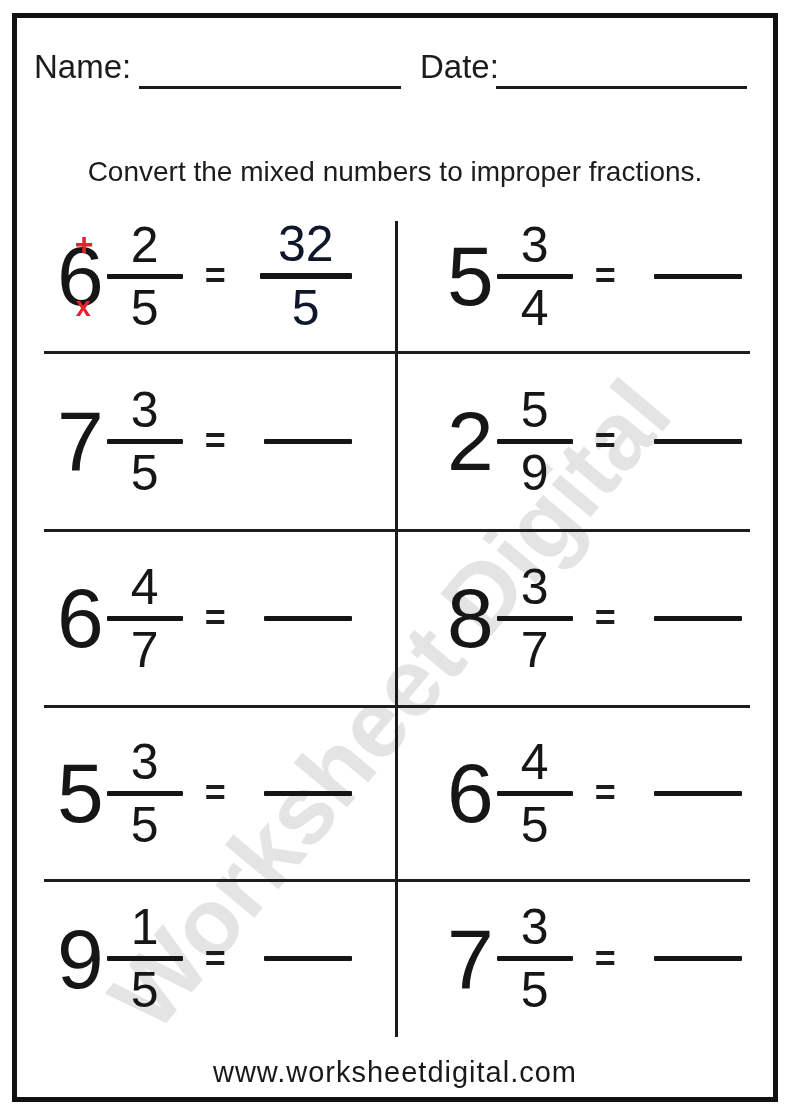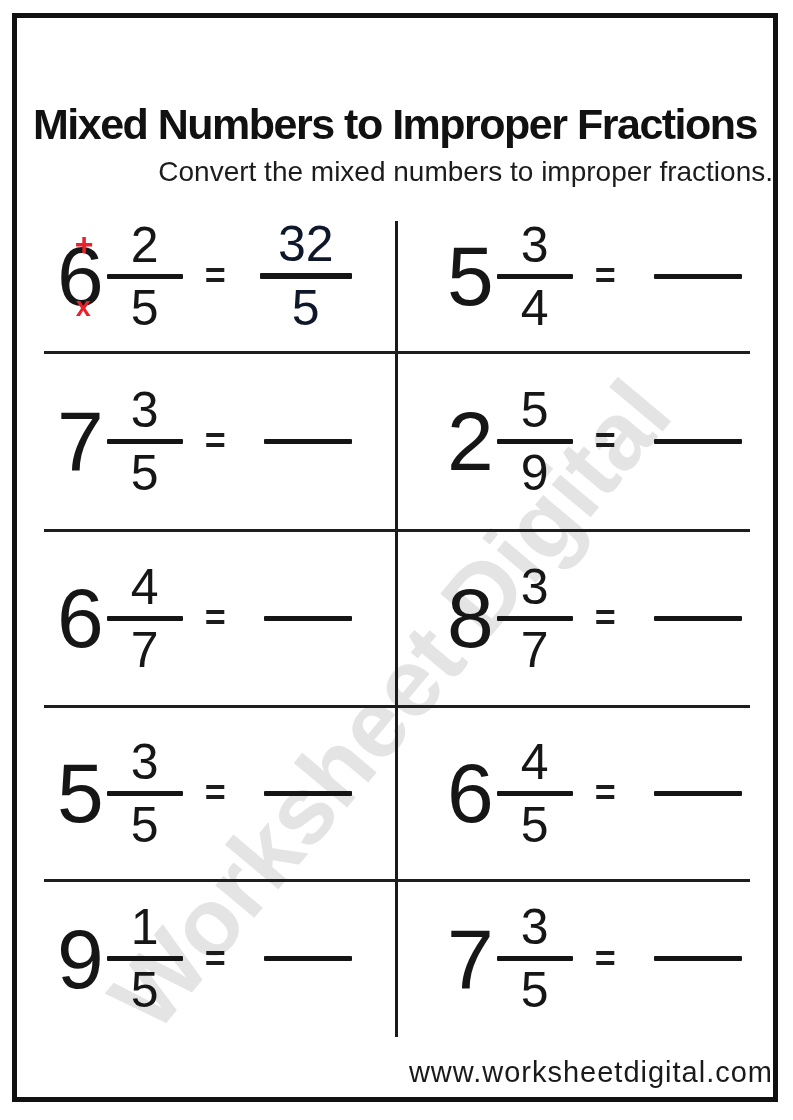--- a/index.html
+++ b/index.html
@@ -18,21 +18,21 @@
   }
   .name-label{position:absolute;left:17px;top:0;}
   .name-line{position:absolute;left:122px;width:262px;top:38px;border-bottom:3px solid #1c1c1c;height:0;}
   .date-label{position:absolute;left:403px;top:0;}
   .date-line{position:absolute;left:479px;width:251px;top:38px;border-bottom:3px solid #1c1c1c;height:0;}
   .title{
     position:absolute;left:0;right:0;top:82px;text-align:center;
     font-size:43px;font-weight:bold;letter-spacing:-1.5px;color:#111;white-space:nowrap;
   }
   .instructions{
-    position:absolute;left:0;right:0;top:138px;text-align:right;
+    position:absolute;left:0;right:0;top:138px;text-align:center;
     font-size:28px;font-weight:400;color:#1c1c1c;white-space:nowrap;
   }
   
   .grid{
     position:absolute;left:0;top:182px;width:756px;height:837px;
     display:grid;grid-template-rows:152px 178px 176px 174px 157px;
   }
   .watermark{
     position:absolute;left:373px;top:505px;transform:translate(-50%,-50%) rotate(-50deg);
     font-size:96px;font-weight:600;color:#e4e4e4;white-space:nowrap;z-index:0;pointer-events:none;
@@ -53,31 +53,36 @@
   .eq{font-size:36px;font-weight:bold;margin-left:22px;color:#1c1c1c;}
   .answer-line{width:88px;height:5px;background:#151515;margin-left:38px;border-radius:1px;}
   .frac.answer{margin-left:34px;width:92px;}
   .frac.answer .bar{width:92px;height:6px;}
   .frac.answer .digit{color:#0f172a;}
   .hint{position:absolute;font-weight:bold;color:#e8212b;line-height:1;}
   .hint.plus{font-size:32px;left:-32px;top:8px;}
   .hint.mult{font-size:27px;left:-31px;bottom:12px;}
   
   .footer{
-    position:absolute;left:0;right:0;bottom:8px;text-align:right;
+    position:absolute;left:0;right:0;bottom:8px;text-align:center;
     font-size:29px;font-weight:400;letter-spacing:1px;color:#1a1a1a;
   }
 </style>
 </head>
 <body>
 
 <div class="page">
 
-
-  <div class="title">Mixed Numbers to Improper Fractions</div>
+  <div class="name-row">
+    <span class="name-label">Name:</span>
+    <span class="name-line"></span>
+    <span class="date-label">Date:</span>
+    <span class="date-line"></span>
+  </div>
+
   <div class="instructions">Convert the mixed numbers to improper fractions.</div>
 
   <div class="grid">
     <div class="watermark">Worksheet Digital</div>
     <div class="vline"></div>
     <div class="hline h1"></div>
     <div class="hline h2"></div>
     <div class="hline h3"></div>
     <div class="hline h4"></div>
 

